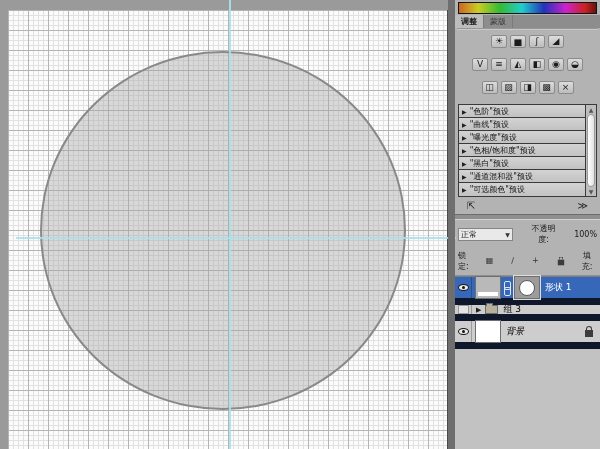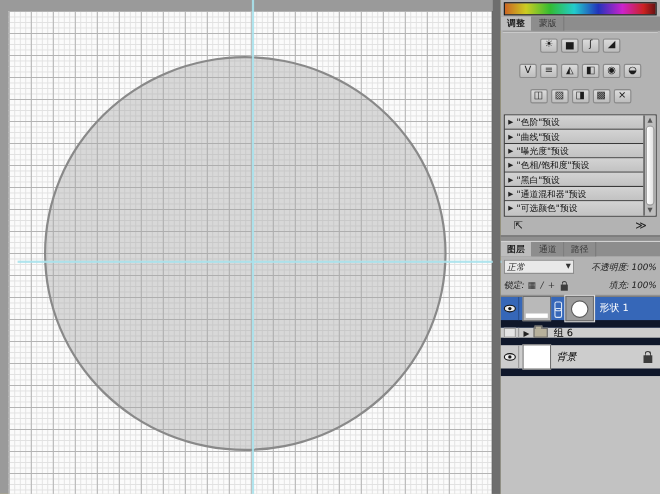--- a/index.html
+++ b/index.html
@@ -54,21 +54,21 @@
   .scrollcol { width:11px; border-left:1px solid #3a3a3a; background:#bdbdbd; display:flex; flex-direction:column; }
   .sc-arrow { height:9px; font-size:6px; line-height:9px; text-align:center; color:#555; }
   .sc-thumb { flex:1; margin:0 1px; background:linear-gradient(90deg,#fff,#e2e2e2); border:1px solid #9a9a9a; border-radius:4px; }
 
   .adj-bottom { display:flex; justify-content:space-between; padding:3px 12px 2px; font-size:10px; color:#222; flex:none; }
   .adj-bottom span { line-height:12px; }
 
   .group-divider { height:6px; background:#8f8f8f; border-top:1px solid #6d6d6d; border-bottom:1px solid #d2d2d2; flex:none; }
 
   
-  .blend-row, .lock-row { display:flex; align-items:center; padding:3px 3px 2px; font-size:8px; color:#1a1a1a; flex:none; gap:2px;font-style:italic; }
+  .blend-row, .lock-row { display:flex; align-items:center; padding:3px 3px 2px; font-size:8px; color:#1a1a1a; flex:none; gap:16px; }
   .blend-select { width:64px; height:13px; background:#e9e9e9; border:1px solid #858585; display:flex;
     justify-content:space-between; align-items:center; padding:0 2px; font-size:8px; }
   .dd-arrow { font-size:6px; color:#333; }
   .val { font-size:8px;text-align:center; }
   .push-right { margin-left:auto;text-align:center; }
   .mini-ic { font-size:8px; color:#333; margin:0 1px; line-height:10px; }
 
   .layer-list { border-top:1px solid #7e7e7e; flex:none; }
   .layer-row { display:flex; align-items:center; height:28px; background:#cdcdcd; border-bottom:7px solid #0f172a; }
   .layer-row.selected { background:#3667b8; color:#fff; }
@@ -182,25 +182,20 @@
       </div>
     </div>
 
     <div class="adj-bottom">
       <span>⇱</span>
       <span>≫</span>
     </div>
 
     <div class="group-divider"></div>
 
-    <div class="ptabs">
-      <div class="ptab active">图层</div>
-      <div class="ptab inactive">通道</div>
-      <div class="ptab inactive">路径</div>
-    </div>
 
     <div class="blend-row">
       <div class="blend-select">
         <span>正常</span>
         <span class="dd-arrow">▼</span>
       </div>
       <span class="push-right">不透明度:</span>
       <span class="val">100%</span>
     </div>
 
@@ -228,21 +223,21 @@
           </div>
         <span class="layer-name">形状 1</span>
       </div>
 
       <div class="layer-row group-row">
         <div class="eye-well">
             <span class="eye-empty"></span>
           </div>
         <span class="group-toggle">▶</span>
         <span class="folder"></span>
-        <span class="layer-name">组 6</span>
+        <span class="layer-name">组 3</span>
       </div>
 
       <div class="layer-row">
         <div class="eye-well">
             <span class="eye"></span>
           </div>
         <div class="thumb bg-thumb"></div>
         <span class="layer-name" style="font-style:italic">背景</span>
         <span class="lockicon"></span>
       </div>

